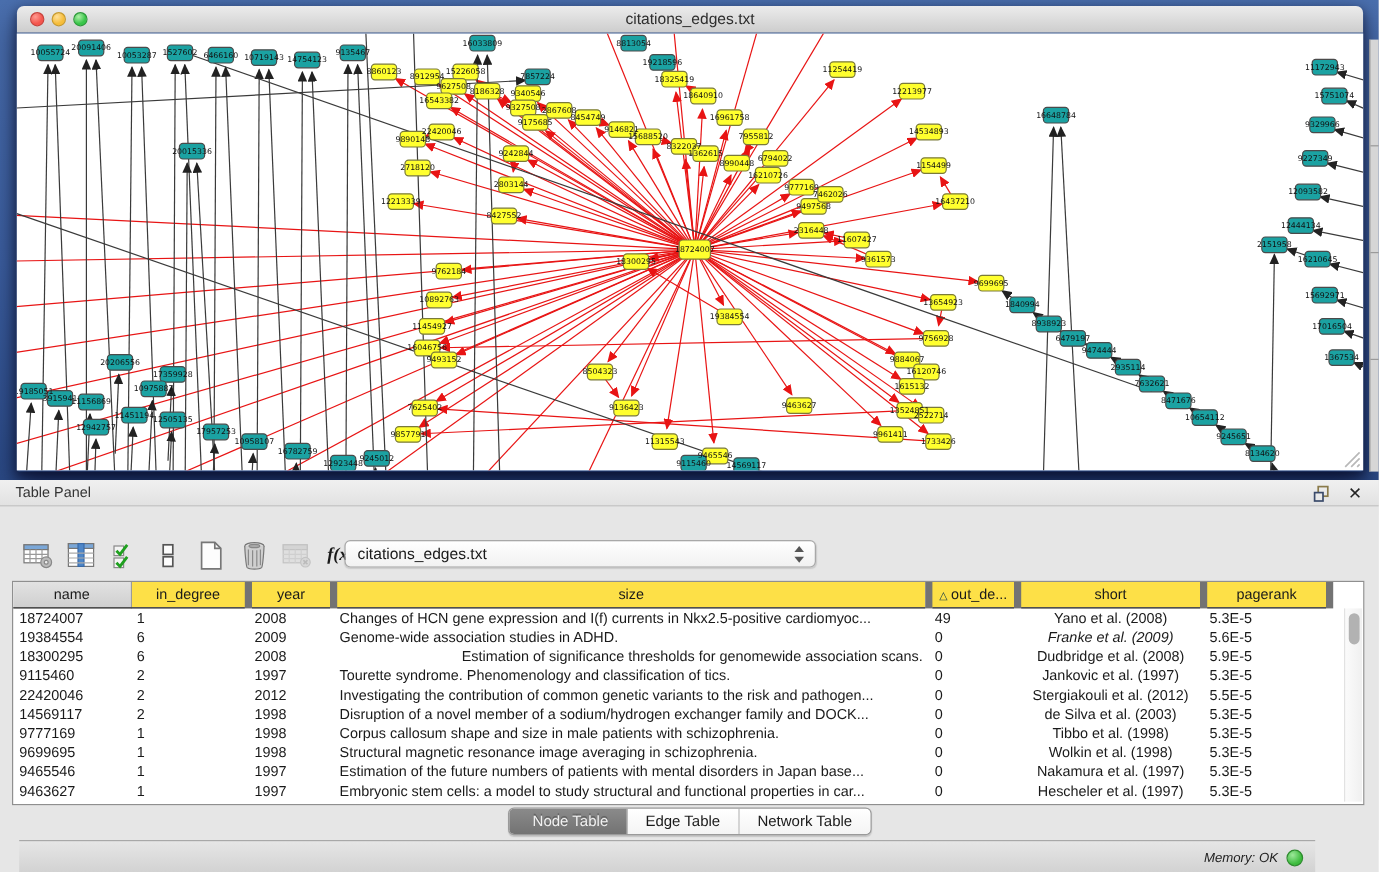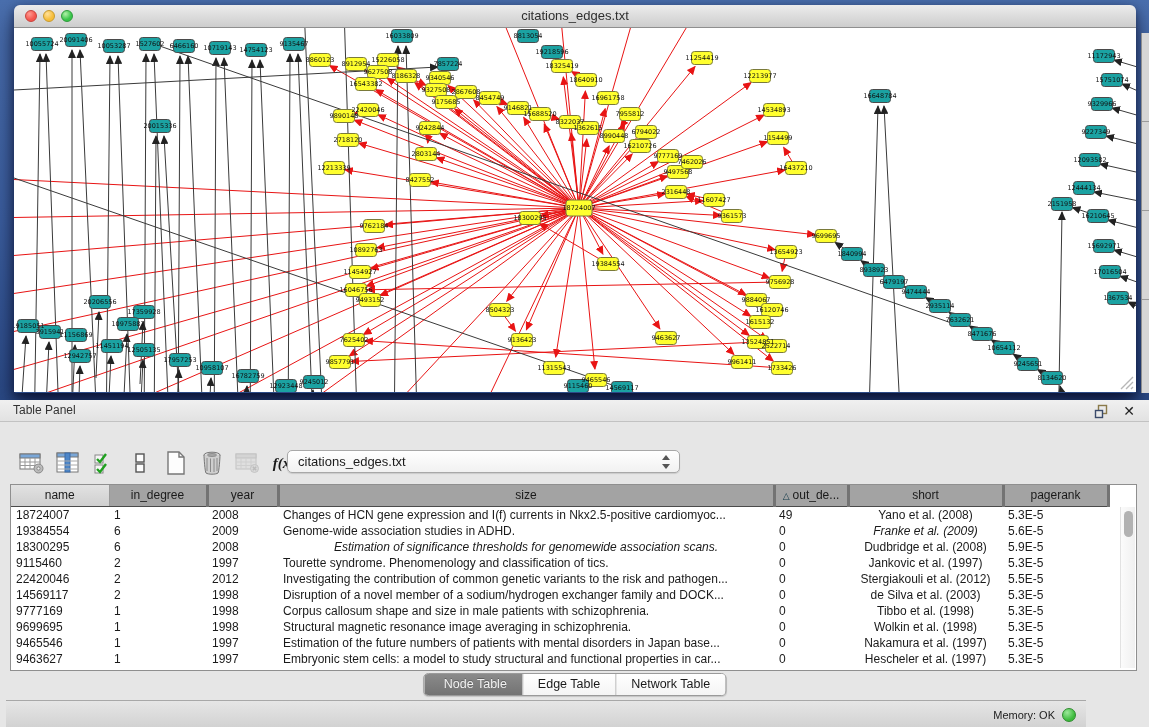--- a/index.html
+++ b/index.html
@@ -55,21 +55,21 @@
   .combo .steppers { position:absolute; right:8px; top:4px; width:9px; height:14px; }
   .combo .steppers b { position:absolute; left:0; width:0; height:0;
     border-left:4.5px solid transparent; border-right:4.5px solid transparent; }
   .combo .steppers b.up { top:0; border-bottom:5px solid #555; }
   .combo .steppers b.dn { bottom:0; border-top:5px solid #555; }
 
   .table-wrap { position:absolute; left:10px; top:84px; width:1127px; height:187px;
     background:#fff; border:1px solid #8f8f8f; overflow:hidden; }
   table.data { border-collapse:collapse; table-layout:fixed; width:1097px; font-size:12px; }
   table.data th { height:21px; font-weight:normal; font-size:12px; color:#1a1a1a;
-    background:#a3a3a3; border-right:3px solid #737373; border-bottom:1px solid #4a4a4a;
+    background:#fde047; border-right:6px solid #737373; border-bottom:1px solid #4a4a4a;
     overflow:hidden; white-space:nowrap; }
   table.data th.first { background:linear-gradient(180deg,#e2e2e2,#cfcfcf);
     border-right:1px solid #9a9a9a; }
   table.data td { height:16px; line-height:16px; padding:0 5px; color:#1a1a1a;
     overflow:hidden; white-space:nowrap; }
   .sort-glyph { font-size:9px; color:#103848; margin-right:3px; }
   .vscroll { position:absolute; right:1px; top:22px; bottom:2px; width:15px;
     background:linear-gradient(90deg,#fbfbfb,#f0f0f0); border-left:1px solid #e2e2e2; }
   .vscroll .thumb { position:absolute; left:3px; top:4px; width:9px; height:26px;
     background:#b2b2b2; border-radius:5px; }
@@ -77,22 +77,22 @@
   .segmented { position:absolute; left:50%; top:273px; transform:translateX(-50%);
     display:flex; border:1px solid #9a9a9a; border-radius:5px; overflow:hidden;
     background:#fdfdfd; box-shadow:0 1px 1px rgba(0,0,0,.15); }
   .segmented button { font-size:12.5px; padding:3px 15px 4px; border:none;
     background:linear-gradient(180deg,#ffffff,#f4f4f4); color:#1a1a1a;
     border-left:1px solid #bbb; font-family:inherit; }
   .segmented button:first-child { border-left:none;padding-left:20px; }
   .segmented button.sel { background:linear-gradient(180deg,#8a8a8a,#737373);
     color:#f2f2f2; text-shadow:0 -1px 0 rgba(0,0,0,.25); }
 
-  .status-bar { position:absolute; left:6px; top:700px; width:1080px; height:27px;
-    background:linear-gradient(180deg,#e6e6e6,#d2d2d2); border-top:1px solid #a8a8a8; }
+  .status-bar { position:absolute; left:16px; top:700px; width:1080px; height:27px;
+    background:linear-gradient(180deg,#e6e6e6,#d2d2d2); border-top:1px solid #a8a8a8;font-style:italic; }
   .status-right { position:absolute; right:10px; top:0; height:27px;
     display:flex; align-items:center; gap:7px; }
   .status-right span { font-size:11px; color:#222; }
   .mem-dot { width:14px; height:14px; border-radius:50%;
     background:radial-gradient(circle at 35% 30%,#9ce89a,#3dbb3d 65%); border:1px solid #2e8b2e; }
 </style>
 </head>
 <body>
 
 <div class="screen">
@@ -645,21 +645,21 @@
               <td style="text-align: left;">2009</td>
               <td style="text-align: left;">Genome-wide association studies in ADHD.</td>
               <td style="text-align: left;">0</td>
               <td style="text-align: center; font-style: italic;">Franke et al. (2009)</td>
               <td style="text-align: left;">5.6E-5</td>
             </tr>
             <tr>
               <td style="text-align: left;">18300295</td>
               <td style="text-align: left;">6</td>
               <td style="text-align: left;">2008</td>
-              <td style="text-align: center; font-style: italic;">Estimation of significance thresholds for genomewide association scans.</td>
+              <td style="text-align: right;">Estimation of significance thresholds for genomewide association scans.</td>
               <td style="text-align: left;">0</td>
               <td style="text-align: center;">Dudbridge et al. (2008)</td>
               <td style="text-align: left;">5.9E-5</td>
             </tr>
             <tr>
               <td style="text-align: left;">9115460</td>
               <td style="text-align: left;">2</td>
               <td style="text-align: left;">1997</td>
               <td style="text-align: left;">Tourette syndrome. Phenomenology and classification of tics.</td>
               <td style="text-align: left;">0</td>

